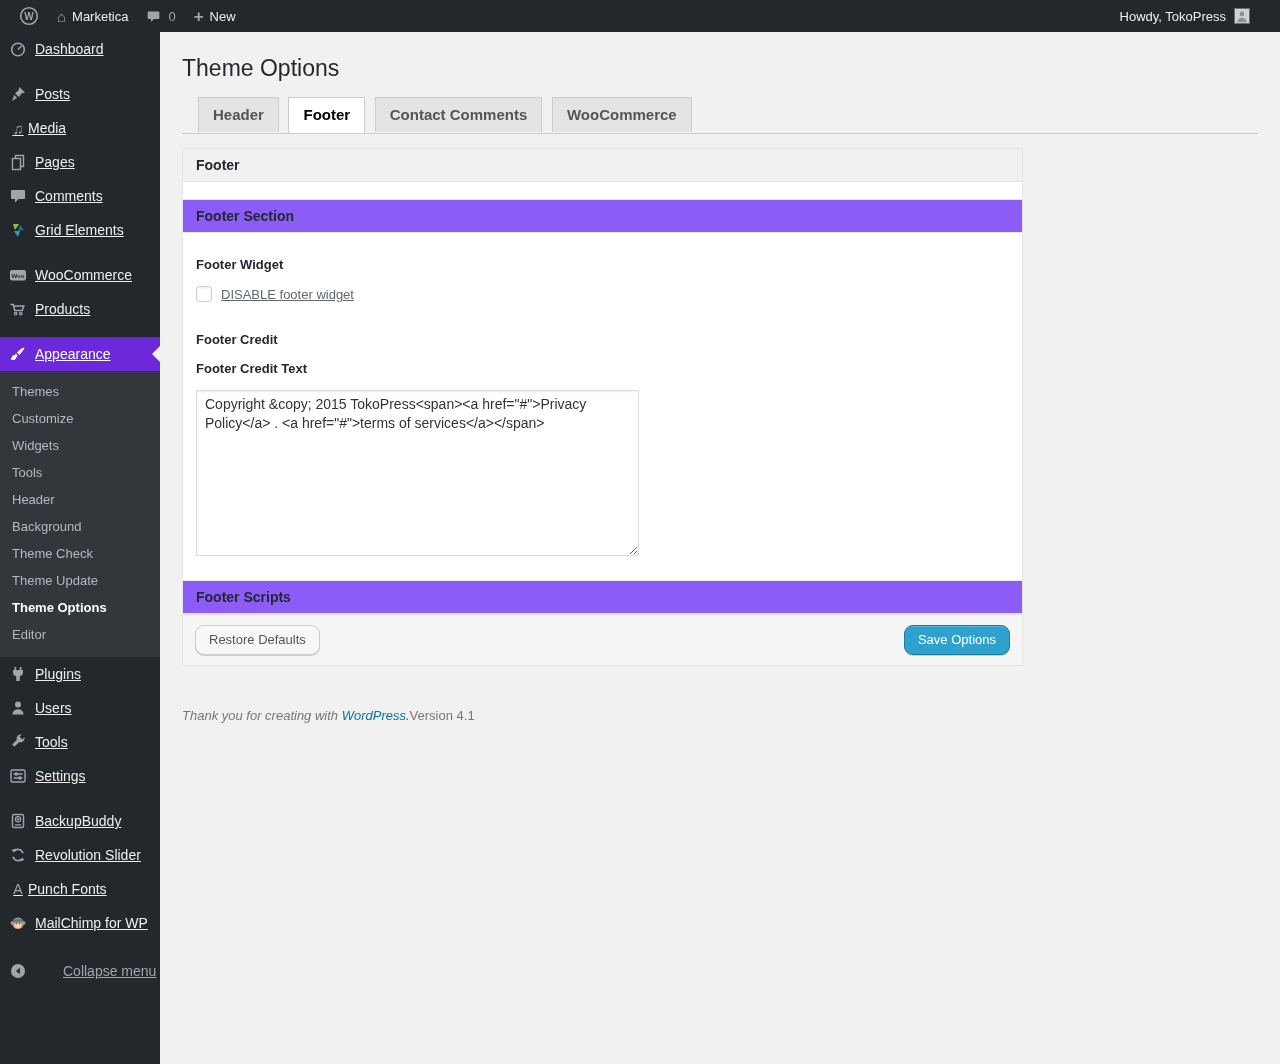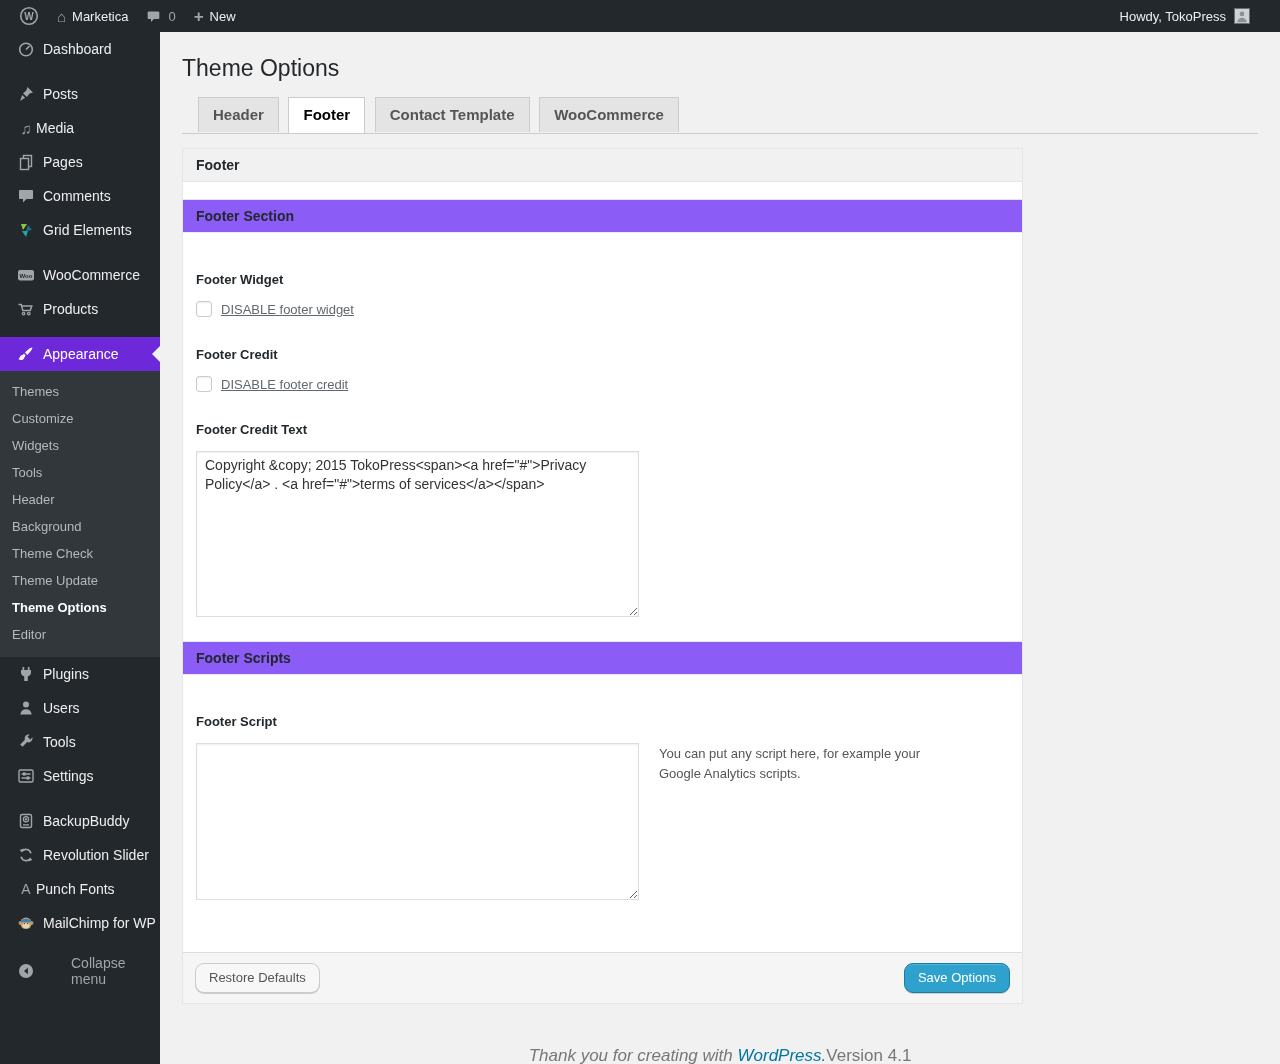--- a/index.html
+++ b/index.html
@@ -23,21 +23,21 @@
   .ab-plus { color:#a0a5aa; font-size:17px; font-weight:bold; margin-right:6px; line-height:1; }
   .howdy { color:#eee; font-size:13px; margin-right:8px; }
   .avatar { width:16px; height:16px; background:#cfd2d5; border:1px solid #6a6f74; display:block; }
   
   .sidebar {
     position:absolute; top:32px; left:0; bottom:0; width:160px;
     background:#23282d; z-index:40;
   }
   .menu-item {
     position:relative; display:flex; align-items:center;
-    height:34px; padding-left:16px; color:#eee; font-size:14px; cursor:pointer;
+    height:34px; padding-left:8px; color:#eee; font-size:14px; cursor:pointer;text-decoration:underline;
   }
   .menu-icon { width:20px; margin-right:7px; display:flex; justify-content:center; color:#a0a5aa; flex:none; }
   .icon-glyph { font-size:15px; color:#a0a5aa; width:20px; text-align:center; }
   .menu-sep { height:11px; }
   .menu-item.active { background:#6d28d9; color:#fff; }
   .menu-item.active .menu-icon { color:#fff; }
   .menu-item.active::after {
     content:""; position:absolute; right:0; top:50%; margin-top:-8px;
     border:8px solid transparent; border-right-color:#f1f1f1;
   }
@@ -67,21 +67,21 @@
     padding:8px 13px; font-size:14px; font-weight:bold; color:#23282d;
   }
   .box1-body { height:17px; background:#fff; }
   .box-main { border:1px solid #e5e5e5; border-top:none; background:#fff; }
   .section-header {
     background:#8b5cf6; border-top:1px solid #ececec; border-bottom:1px solid #ececec;
     padding:8px 13px; font-size:14px; font-weight:bold; color:#23282d;
   }
   .section-header:first-child { border-top:none; }
   .section-body { padding:24px 13px 24px; background:#fff; }
-  .field-label { font-size:13px; font-weight:bold; color:#23282d; margin-bottom:14px;margin-top:15px; }
+  .field-label { font-size:13px; font-weight:bold; color:#23282d; margin-bottom:14px; }
   .checkbox-row { display:flex; align-items:center; margin-bottom:30px; cursor:pointer; }
   .checkbox {
     width:16px; height:16px; background:#fff; border:1px solid #ccc; border-radius:3px;
     box-shadow:inset 0 1px 2px rgba(0,0,0,.08); margin-right:9px; flex:none;
   }
   .checkbox-label { font-size:13px; color:#61686e;text-decoration:underline; }
   textarea {
     display:block; width:443px; border:1px solid #ddd; background:#fff;
     box-shadow:inset 0 1px 2px rgba(0,0,0,.07); padding:4px 8px;
     font-family:"Liberation Sans","DejaVu Sans",sans-serif; font-size:14px;
@@ -99,21 +99,21 @@
   .btn {
     font-family:inherit; font-size:13px; line-height:16px; padding:6px 13px;
     border-radius:9px; cursor:pointer;
   }
   .btn-secondary { background:#f7f7f7; border:1px solid #ccc; color:#555; box-shadow:0 1px 0 #ccc; }
   .btn-primary {
     background:#2ea2cc; border:1px solid #1b7aa6; color:#fff;
     box-shadow:inset 0 1px 0 rgba(120,200,230,.5), 0 1px 0 rgba(0,0,0,.15);
   }
   
-  .page-footer { display:flex; justify-content:center; padding:42px 0 20px; font-size:17px; color:#777; }
+  .page-footer { display:flex; justify-content:flex-start; padding:42px 0 20px; font-size:13px; color:#777; }
   .thanks { font-style:italic; }
   .thanks a { color:#0074a2; text-decoration:none; font-style:italic; cursor:pointer; }
   .version { color:#777; }
 </style>
 </head>
 <body>
 
 <div class="admin-bar">
   <div class="ab-left">
     <div class="ab-item">
@@ -328,59 +328,48 @@
     <span>Collapse menu</span>
   </div>
 </div>
 
 <div class="content">
   <h1 class="page-title">Theme Options</h1>
 
   <div class="nav-tabs">
     <span class="nav-tab">Header</span>
     <span class="nav-tab active">Footer</span>
-    <span class="nav-tab">Contact Template</span>
+    <span class="nav-tab">Contact Comments</span>
     <span class="nav-tab">WooCommerce</span>
   </div>
 
   <div class="panel">
     <div class="box1">
       <div class="box-header">Footer</div>
       <div class="box1-body"></div>
     </div>
 
     <div class="box-main">
       <div class="section-header">Footer Section</div>
 
       <div class="section-body">
         <div class="field-label">Footer Widget</div>
         <div class="checkbox-row">
           <span class="checkbox"></span>
           <span class="checkbox-label">DISABLE footer widget</span>
         </div>
 
         <div class="field-label">Footer Credit</div>
-        <div class="checkbox-row">
-          <span class="checkbox"></span>
-          <span class="checkbox-label">DISABLE footer credit</span>
-        </div>
 
         <div class="field-label">Footer Credit Text</div>
         <textarea class="ta-credit" spellcheck="false" style="">Copyright &amp;copy; 2015 TokoPress&lt;span&gt;&lt;a href="#"&gt;Privacy Policy&lt;/a&gt; . &lt;a href="#"&gt;terms of services&lt;/a&gt;&lt;/span&gt;</textarea>
       </div>
 
       <div class="section-header">Footer Scripts</div>
 
-      <div class="section-body script-body">
-        <div class="field-label">Footer Script</div>
-        <div class="script-row">
-          <textarea class="ta-script" spellcheck="false" style=""></textarea>
-          <div class="script-help">You can put any script here, for example your Google Analytics scripts.</div>
-        </div>
-      </div>
 
       <div class="panel-footer">
         <button class="btn btn-secondary">Restore Defaults</button>
         <button class="btn btn-primary">Save Options</button>
       </div>
     </div>
   </div>
 
   <div class="page-footer">
     <span class="thanks"><span>Thank you for creating with </span><a>WordPress.</a></span>

